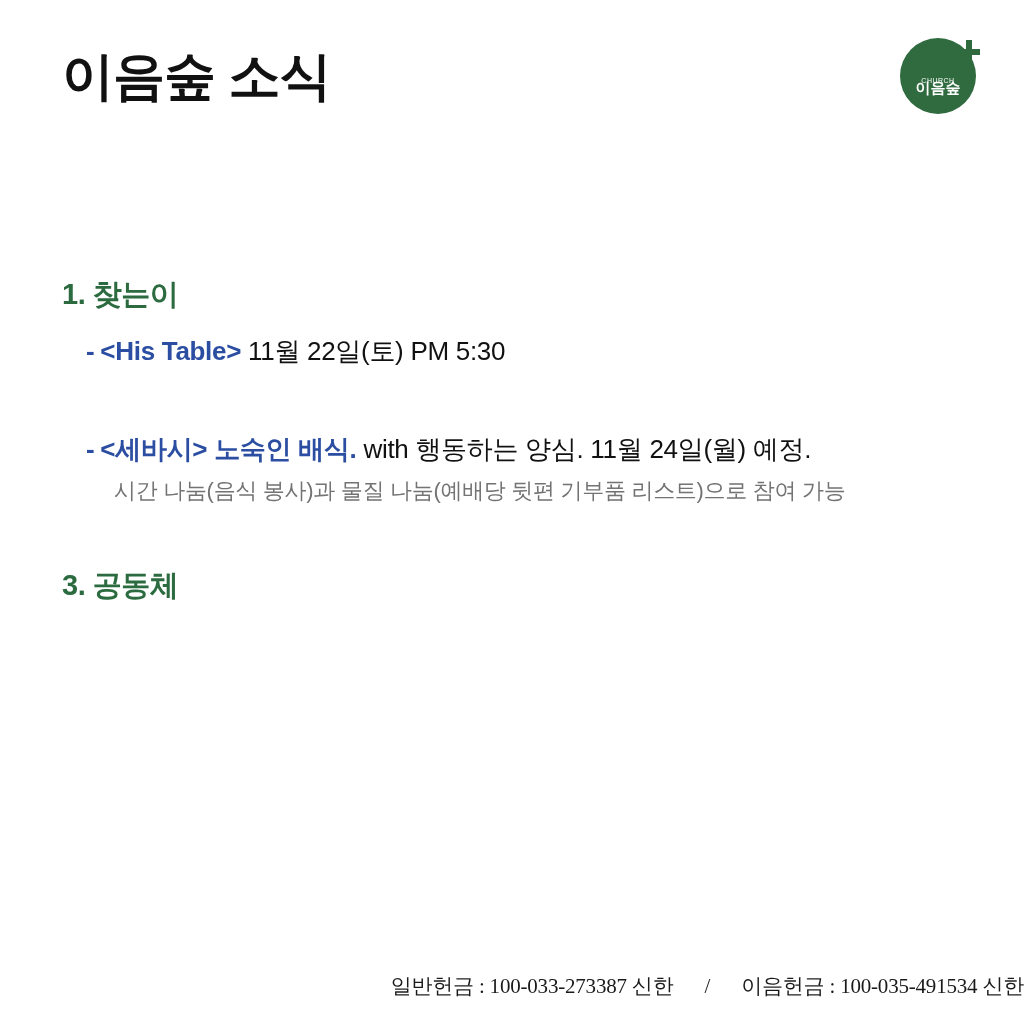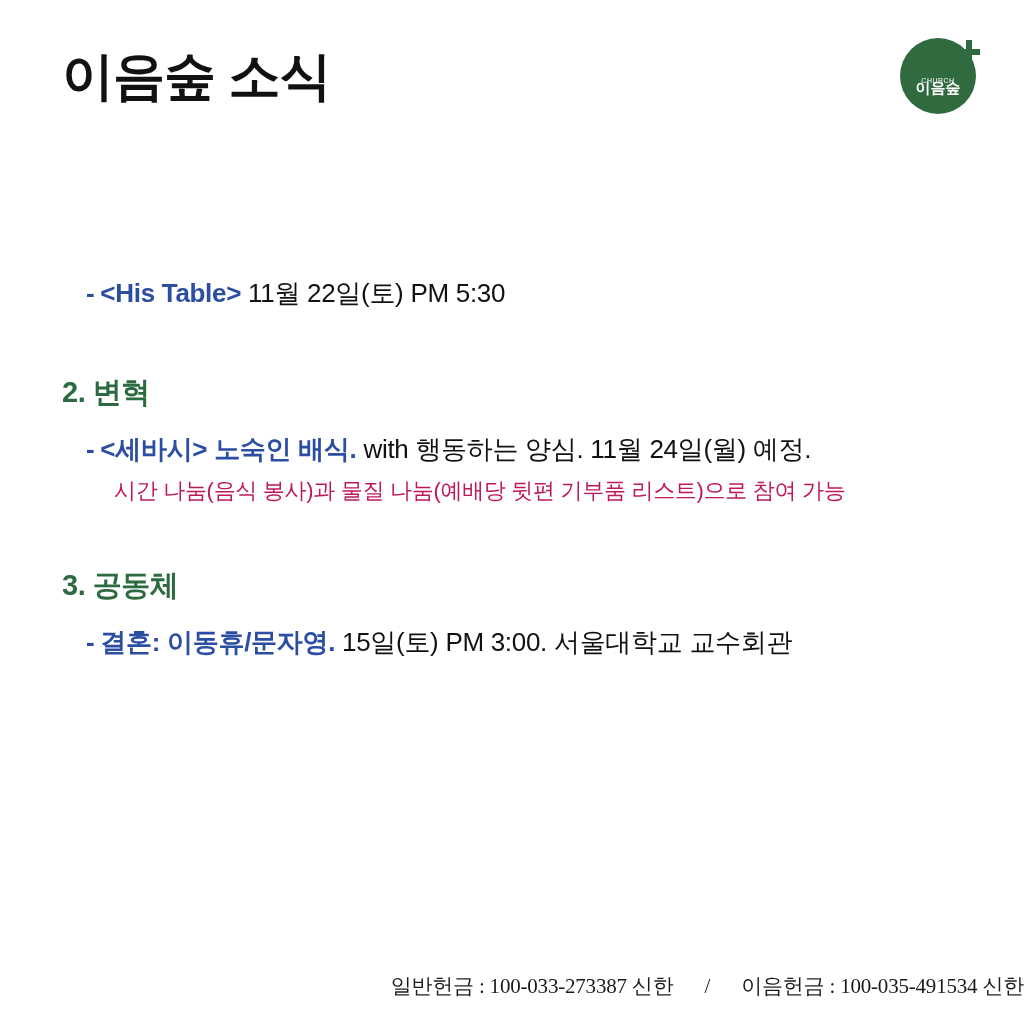--- a/index.html
+++ b/index.html
@@ -129,21 +129,21 @@
     color: #2b4ea2;
     font-weight: bold;
     margin-right: 6px;
   }
   .hl {
     color: #2b4ea2;
     font-weight: bold;
   }
   .cont-line {
     font-size: 22px;
-    color: #be185d;
+    color: #737373;
     margin: 0;
     padding-left: 52px;
     line-height: 1.55;
     letter-spacing: -0.3px;
   }
 
   .sec1 { margin-bottom: 60px; }
   .sec2 { margin-bottom: 58px; }
 
   
@@ -178,41 +178,37 @@
       <div class="logo-cross">
         <div class="v"></div>
         <div class="h"></div>
       </div>
     </div>
   </div>
 
   <div class="content">
 
     <div class="section sec1">
+      <h2 class="section-title">1. 찾는이</h2>
       <p class="bullet-line">
         <span class="dash">-</span><span class="hl">&lt;His Table&gt;</span>
         <span>11월 22일(토) PM 5:30</span>
       </p>
     </div>
 
     <div class="section sec2">
-      <h2 class="section-title">2. 변혁</h2>
       <p class="bullet-line">
         <span class="dash">-</span><span class="hl">&lt;세바시&gt; 노숙인 배식.</span>
         <span>with 행동하는 양심. 11월 24일(월) 예정.</span>
       </p>
       <p class="cont-line">시간 나눔(음식 봉사)과 물질 나눔(예배당 뒷편 기부품 리스트)으로 참여 가능</p>
     </div>
 
     <div class="section sec3">
       <h2 class="section-title">3. 공동체</h2>
-      <p class="bullet-line">
-        <span class="dash">-</span><span class="hl">결혼: 이동휴/문자영.</span>
-        <span>15일(토) PM 3:00. 서울대학교 교수회관</span>
-      </p>
     </div>
 
   </div>
 
   <div class="footer">
     <span>일반헌금 : 100-033-273387 신한</span>
     <span class="sep">/</span>
     <span>이음헌금 : 100-035-491534 신한</span>
   </div>
 

